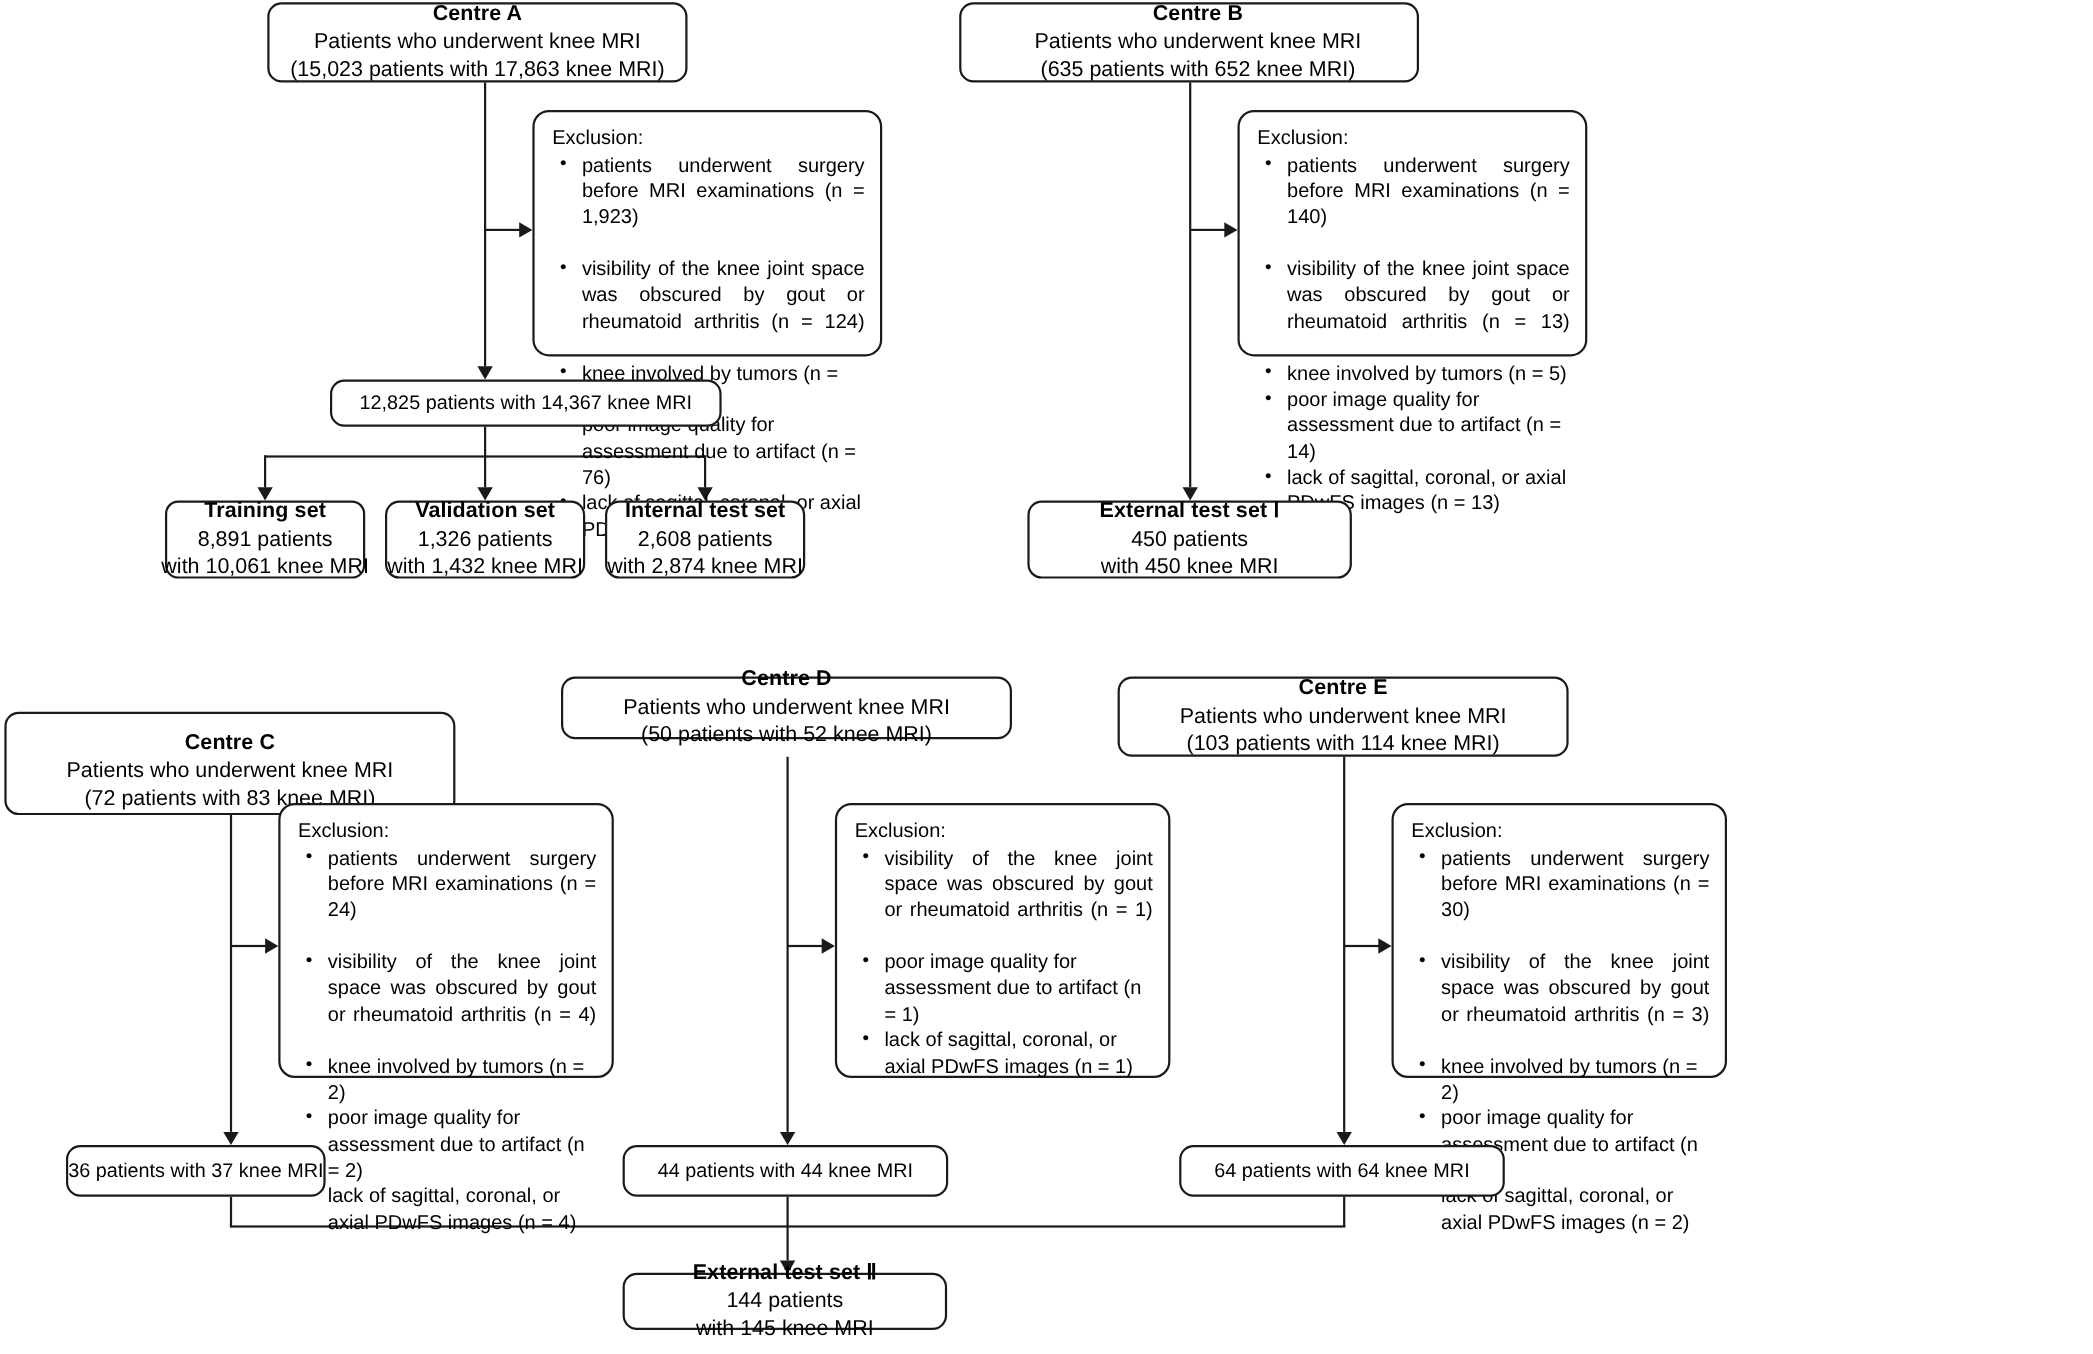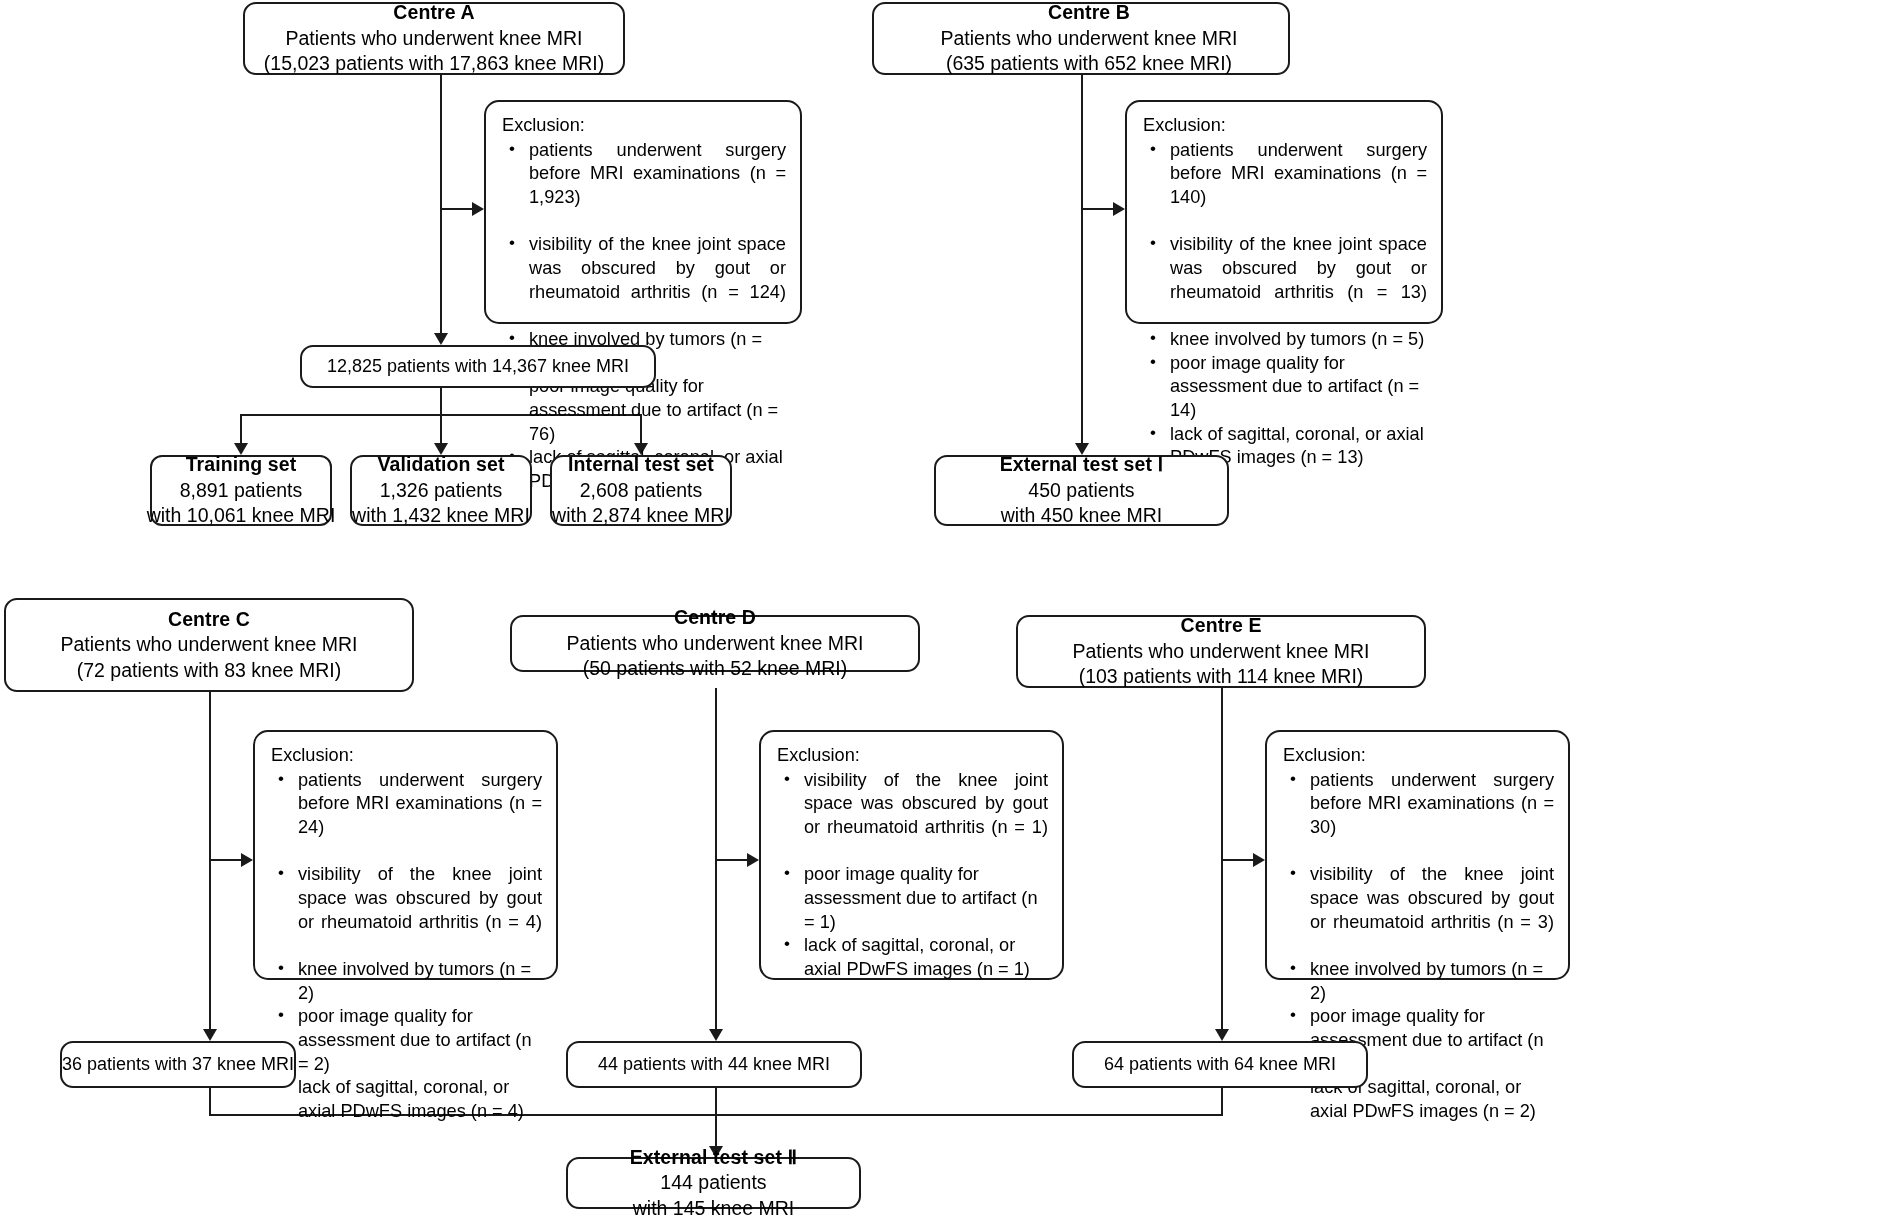--- a/index.html
+++ b/index.html
@@ -226,21 +226,21 @@
         </li>
     </ul>
   </div>
 
   <div class="box" style="left:934px; top:455px; width:295px; height:71px;">
     <div class="ttl ln">External test set Ⅰ</div>
     <div class="ln">450 patients</div>
     <div class="ln">with 450 knee MRI</div>
   </div>
 
-  <div class="box" style="left:4px; top:598px; width:410px; height:94px;">
+  <div class="box" style="left:4px; top:647px; width:410px; height:94px;justify-content:flex-end;">
     <div class="ttl ln">Centre C</div>
     <div class="ln">Patients who underwent knee MRI</div>
     <div class="ln">(72 patients with 83 knee MRI)</div>
   </div>
 
   <div class="ln-v" style="left:209px; top:688px; height:341px;"></div>
   <div class="arrow-d" style="left:202.5px; top:1029px;"></div>
 
   <div class="ln-h" style="left:210px; top:859px; width:32px;"></div>
   <div class="arrow-r" style="left:241px; top:852.5px;"></div>

